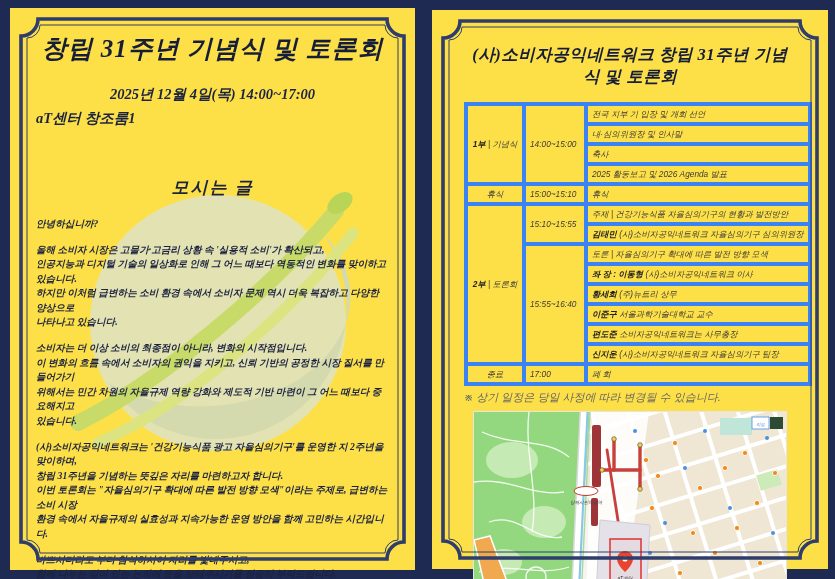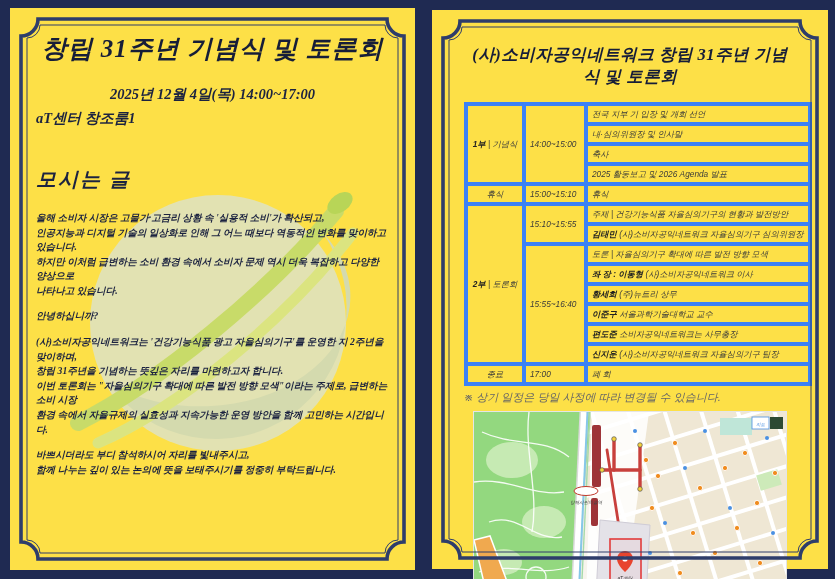--- a/index.html
+++ b/index.html
@@ -16,21 +16,21 @@
   .page-left  { left:10px;  top:8px;  width:405px; height:562px; }
   .page-right { left:432px; top:10px; width:396px; height:559px; }
   .frame-svg { position:absolute; left:0; top:0; width:100%; height:100%; pointer-events:none; z-index:2; }
   .page-inner { position:relative; z-index:1; width:100%; height:100%; padding:20px 26px; }
 
   
   .lp-title { text-align:center; font-size:25px; font-weight:bold; letter-spacing:1px; margin-top:4px; color:#161d38;}
   .lp-subtitle { text-align:center; font-size:13.5px; font-weight:bold; margin-top:9px; color:#161d38;}
   .lp-date { text-align:center; font-size:14.5px; font-weight:bold; margin-top:20px; }
   .lp-venue { text-align:left; font-size:14.5px; font-weight:bold; margin-top:5px; }
-  .lp-heading { text-align:left; font-size:20px; font-weight:bold; margin-top:38px; letter-spacing:2px;}
+  .lp-heading { text-align:center; font-size:17px; font-weight:bold; margin-top:48px; letter-spacing:2px;}
   .lp-body { margin-top:18px; font-size:9.6px; line-height:1.52; font-weight:bold; }
   .lp-body p { white-space:pre-line; margin-bottom:11px; }
   .watermark { position:absolute; left:58px; top:165px; z-index:0; opacity:.62; }
 
   
   .rp-title { text-align:center; font-size:16.5px; font-weight:bold; margin-top:14px; color:#161d38; letter-spacing:.5px;}
   table.schedule {
     width:348px; margin:14px auto 0 auto; border-collapse:collapse;
     font-family:"Liberation Sans","DejaVu Sans",sans-serif;
     font-size:8.3px; color:#3a3a3a;
@@ -66,25 +66,29 @@
     <path d="M 30,270 C 110,235 215,150 285,60" stroke="#c7e8a4" stroke-width="11" fill="none" stroke-linecap="round"></path>
     <ellipse cx="272" cy="30" rx="14" ry="9" fill="#8ecf62" transform="rotate(-35 272 30)"></ellipse>
   </svg>
 
   <div class="page-inner">
     <div class="lp-title">창립 31주년 기념식 및 토론회</div>
     <div class="lp-date">2025년 12월 4일(목) 14:00~17:00</div>
     <div class="lp-venue">aT센터 창조룸1</div>
     <div class="lp-heading">모시는 글</div>
     <div class="lp-body">
+      <p>안녕하십니까?</p>
       <p>올해 소비자 시장은 고물가·고금리 상황 속 '실용적 소비'가 확산되고,
 인공지능과 디지털 기술의 일상화로 인해 그 어느 때보다 역동적인 변화를 맞이하고 있습니다.
 하지만 이처럼 급변하는 소비 환경 속에서 소비자 문제 역시 더욱 복잡하고 다양한 양상으로
 나타나고 있습니다.</p>
-      <p>안녕하십니까?</p>
+      <p>소비자는 더 이상 소비의 최종점이 아니라, 변화의 시작점입니다.
+이 변화의 흐름 속에서 소비자의 권익을 지키고, 신뢰 기반의 공정한 시장 질서를 만들어가기
+위해서는 민간 차원의 자율규제 역량 강화와 제도적 기반 마련이 그 어느 때보다 중요해지고
+있습니다.</p>
       <p>(사)소비자공익네트워크는 '건강기능식품 광고 자율심의기구'를 운영한 지 2주년을 맞이하며,
 창립 31주년을 기념하는 뜻깊은 자리를 마련하고자 합니다.
 이번 토론회는 "자율심의기구 확대에 따른 발전 방향 모색"이라는 주제로, 급변하는 소비 시장
 환경 속에서 자율규제의 실효성과 지속가능한 운영 방안을 함께 고민하는 시간입니다.</p>
       <p>바쁘시더라도 부디 참석하시어 자리를 빛내주시고,
 함께 나누는 깊이 있는 논의에 뜻을 보태주시기를 정중히 부탁드립니다.</p>
 
     </div>
 
   </div>

